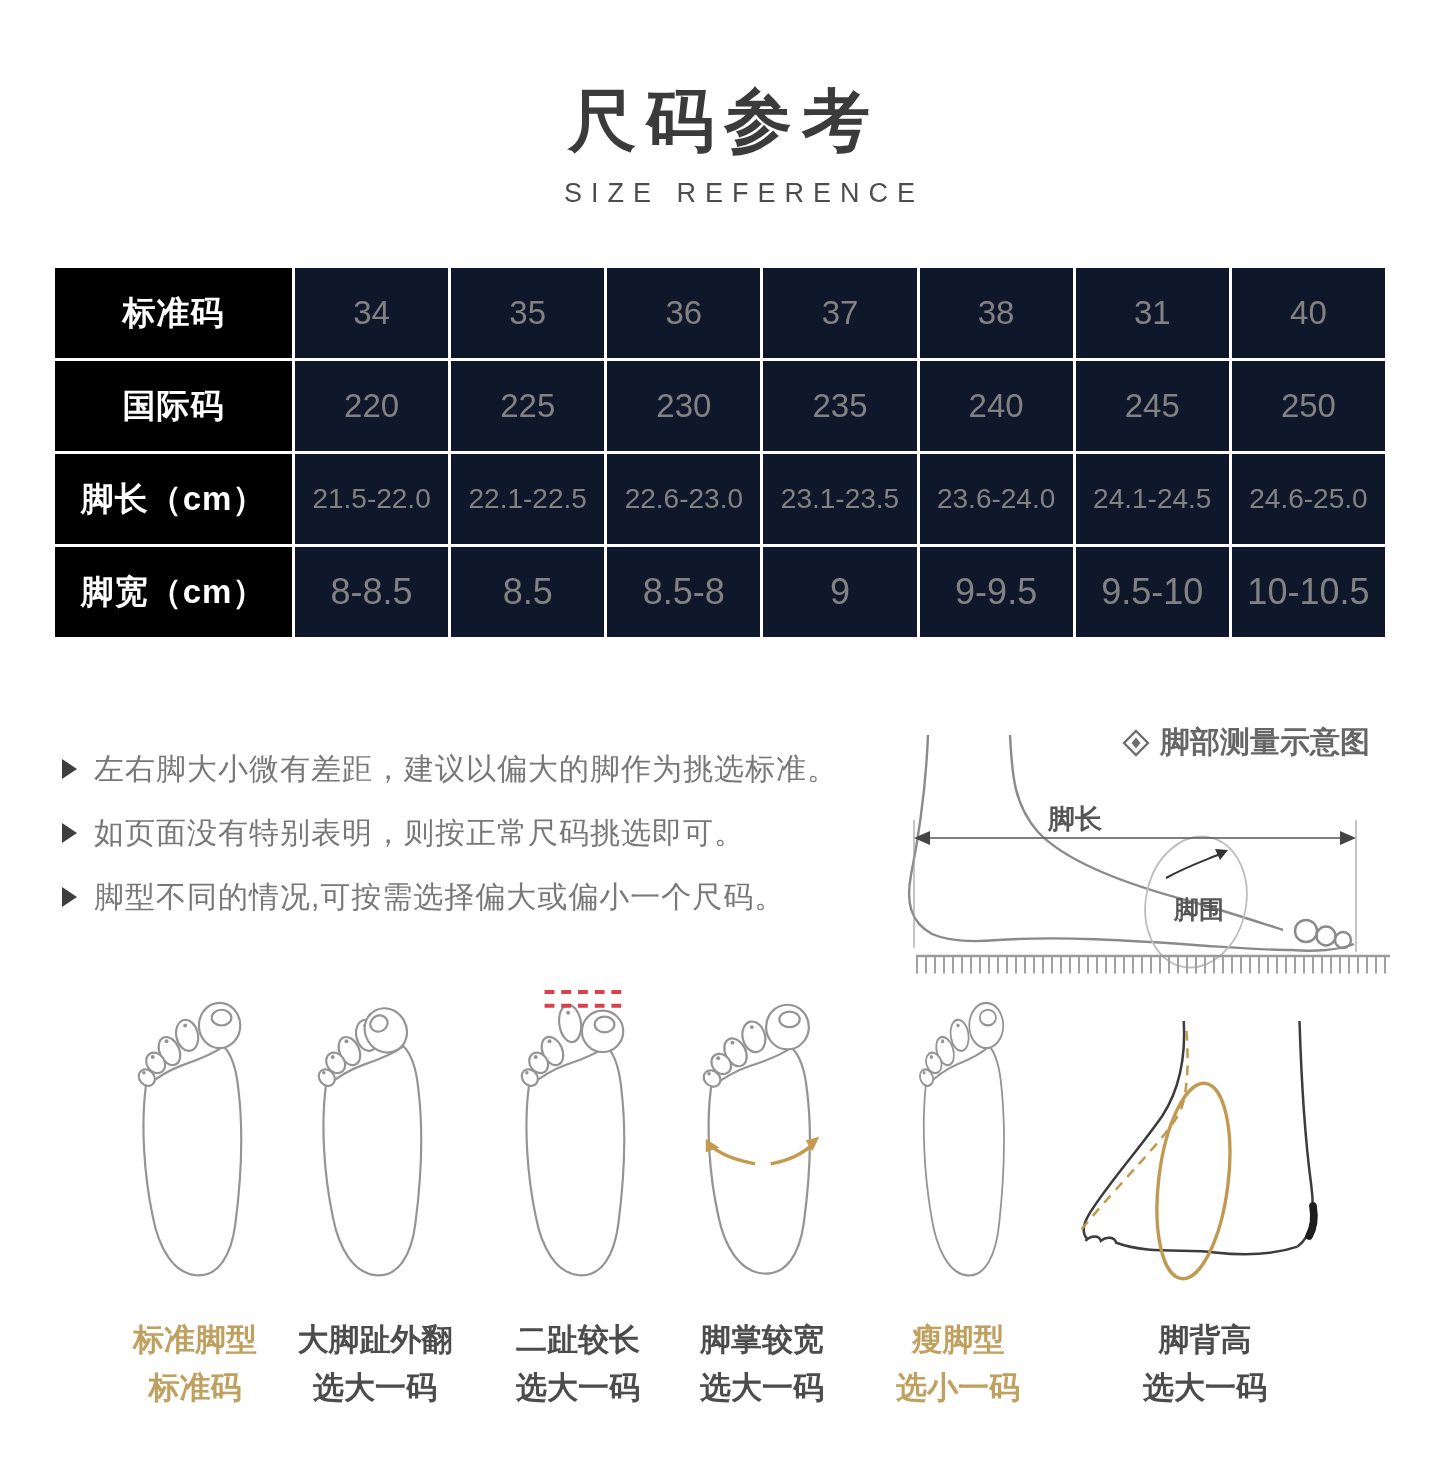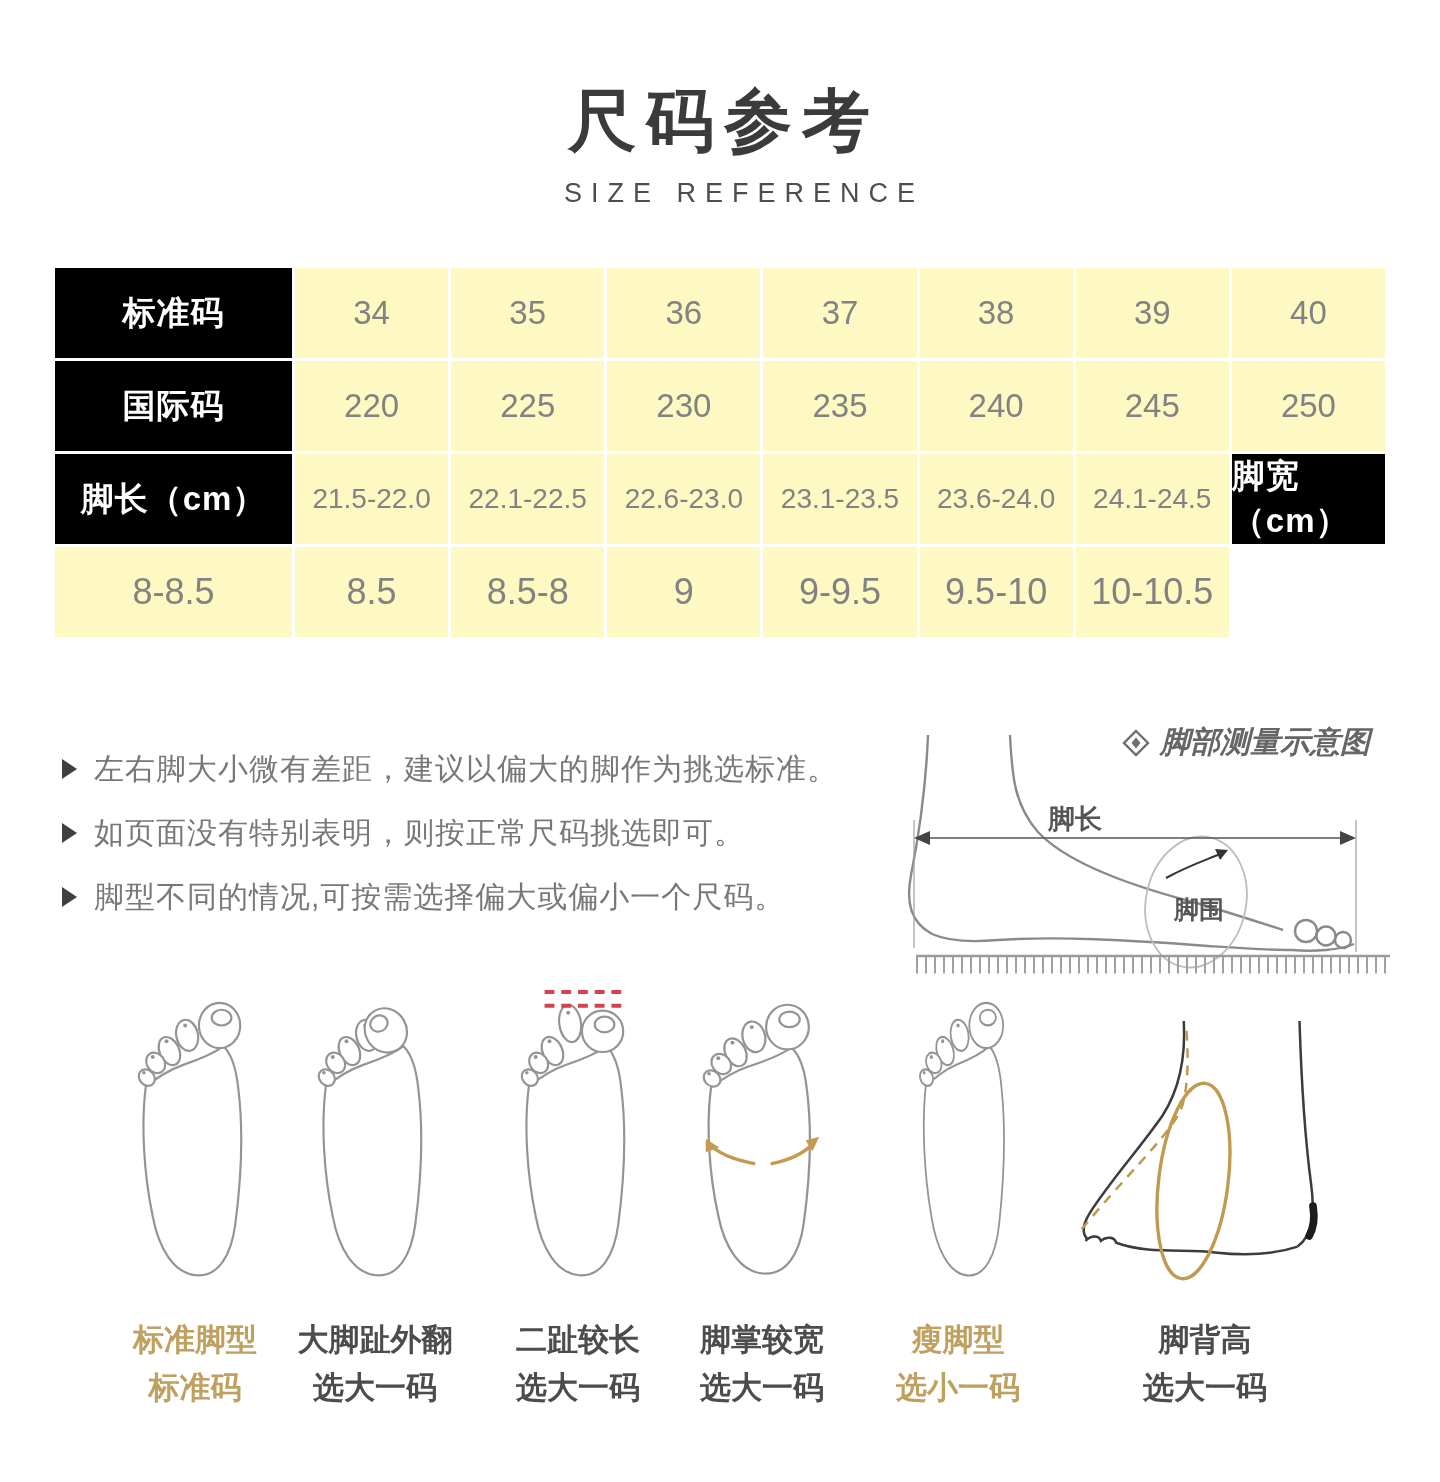--- a/index.html
+++ b/index.html
@@ -11,35 +11,35 @@
          font-size:68px;font-weight:600;color:#3b3b3b;letter-spacing:10px;margin:4px;}
   .subtitle{position:absolute;top:178px;left:0;width:100%;text-align:center;
          font-size:27px;color:#4d4d4d;letter-spacing:9px;font-weight:400;padding-left:24px;}
 
   
   .size-table{position:absolute;left:55px;top:268px;width:1330px;
         display:grid;grid-template-columns:237px repeat(7,1fr);grid-auto-rows:90px;
         gap:3px;background:#ffffff;}
   .size-table .th{background:#000000;color:#ffffff;display:flex;align-items:center;
         justify-content:center;font-size:33px;font-weight:600;letter-spacing:1px;}
-  .size-table .td{background:#fef9c3;color:#828282;display:flex;align-items:center;
+  .size-table .td{background:#0f172a;color:#828282;display:flex;align-items:center;
         justify-content:center;font-size:33px;}
   .size-table .td.mid{font-size:28px;}
   .size-table .td.low{font-size:36px;}
 
   
   .notes{position:absolute;left:62px;top:750px;}
   .note{display:flex;align-items:center;height:38px;margin-bottom:26px;}
   .note .tri{width:0;height:0;border-left:15px solid #3f3f3f;border-top:10px solid transparent;
         border-bottom:10px solid transparent;margin-right:17px;flex:0 0 auto;}
   .note .txt{font-size:30px;color:#787878;letter-spacing:1px;white-space:nowrap;}
 
   
   .measure-title{position:absolute;top:722px;left:1122px;display:flex;align-items:center;
-        gap:10px;font-size:30px;font-weight:700;color:#666;font-style:italic;}
+        gap:10px;font-size:30px;font-weight:700;color:#666;}
   .measure-svg{position:absolute;left:898px;top:710px;}
 
   
   .ft-art{position:absolute;}
   .f1{left:136px;top:992px;}
   .f2{left:316px;top:992px;}
   .f3{left:519px;top:984px;}
   .f4{left:697px;top:992px;}
   .f5{left:908px;top:992px;}
   .f6{left:1070px;top:1015px;}
@@ -93,39 +93,40 @@
   <h1 class="title">尺码参考</h1>
   <div class="subtitle">SIZE REFERENCE</div>
 
   <div class="size-table">
     <div class="th">标准码</div>
     <div class="td">34</div>
     <div class="td">35</div>
     <div class="td">36</div>
     <div class="td">37</div>
     <div class="td">38</div>
-    <div class="td">39</div>
+    <div class="td">31</div>
     <div class="td">40</div>
 
     <div class="th">国际码</div>
     <div class="td">220</div>
     <div class="td">225</div>
     <div class="td">230</div>
     <div class="td">235</div>
     <div class="td">240</div>
     <div class="td">245</div>
     <div class="td">250</div>
 
     <div class="th">脚长（cm）</div>
     <div class="td mid">21.5-22.0</div>
     <div class="td mid">22.1-22.5</div>
     <div class="td mid">22.6-23.0</div>
     <div class="td mid">23.1-23.5</div>
     <div class="td mid">23.6-24.0</div>
     <div class="td mid">24.1-24.5</div>
+    <div class="td mid">24.6-25.0</div>
 
     <div class="th">脚宽（cm）</div>
     <div class="td low">8-8.5</div>
     <div class="td low">8.5</div>
     <div class="td low">8.5-8</div>
     <div class="td low">9</div>
     <div class="td low">9-9.5</div>
     <div class="td low">9.5-10</div>
     <div class="td low">10-10.5</div>
   </div>

